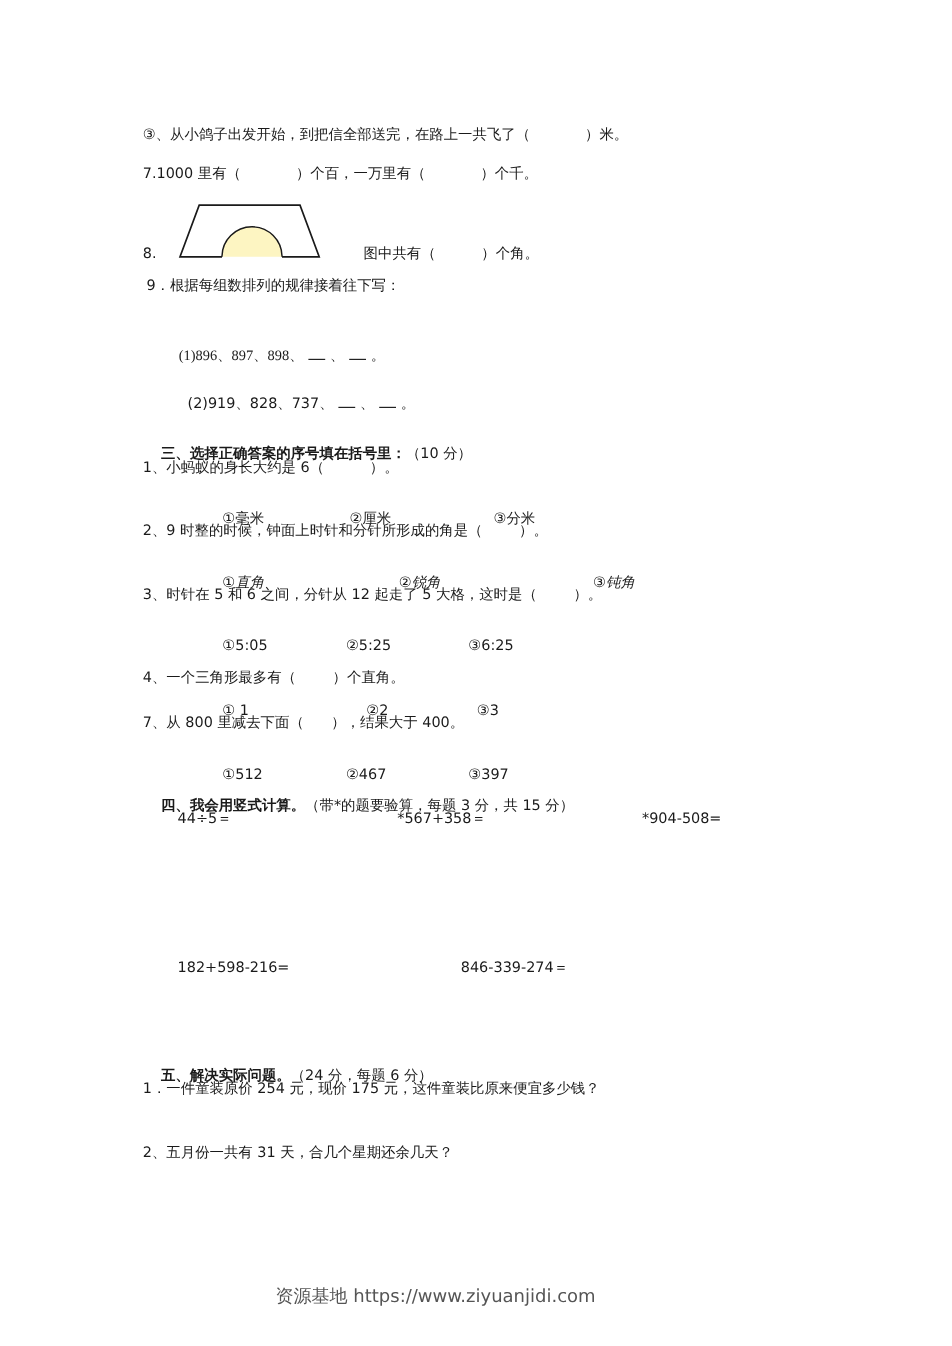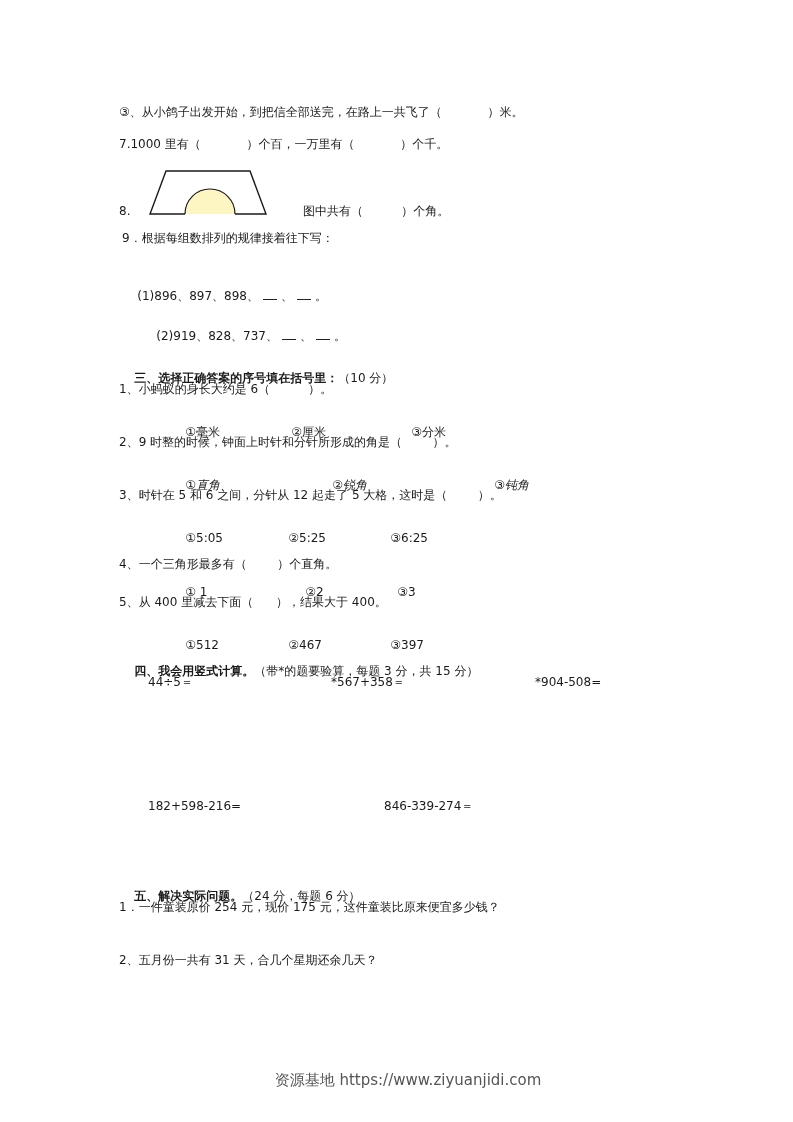--- a/index.html
+++ b/index.html
@@ -12,21 +12,21 @@
     position: absolute; left: 0; white-space: pre;
     font-size: 12px; line-height: 16px;
   }
   .bold { font-weight: bold; }
   .blank {
     display: inline-block; border-bottom: 1px solid #222;
     width: 14px; height: 12px; vertical-align: baseline; margin: 0 4px;
   }
   .footer {
     position: absolute; left: 0; width: 726px; text-align: center;
-    top: 1071px; font-size: 15px; color: #555; font-family: "DejaVu Sans", sans-serif; padding-left: 45px;
+    top: 1071px; font-size: 15px; color: #555; font-family: "DejaVu Sans", sans-serif;
   }
   .fig {
     position: absolute; left: 148px; top: 166px;
   }
   .span { display: inline-block; margin-left: 36px; }
 </style>
 </head>
 <body>
 
 <div>
@@ -37,21 +37,21 @@
   <div class="line" style="left:119px; top:203px;">8.</div>
   <svg class="fig" width="122" height="52" viewBox="0 0 122 52">
     <path d="M37,48 A25,25 0 0 1 87,48 Z" fill="#fdf5c2" stroke="none"></path>
     <path d="M37,48 A25,25 0 0 1 87,48" fill="none" stroke="#1a1a1a" stroke-width="1.2"></path>
     <polyline points="37,48 2,48 18,5 102,5 118,48 87,48" fill="none" stroke="#1a1a1a" stroke-width="1.4"></polyline>
   </svg>
   <div class="line" style="left:303px; top:203px;text-align:center;">图中共有（          ）个角。</div>
 
   <div class="line" style="left:122px; top:230px;">9．根据每组数排列的规律接着往下写：</div>
 
-  <div class="line" style="left:122px; top:271px;">
+  <div class="line" style="left:137px; top:271px;font-family:Liberation Serif, serif;">
     <span>(1)896、897、898、</span><span class="blank"></span><span>、</span><span class="blank"></span><span>。</span>
   </div>
   <div class="line" style="left:141px; top:311px;">
     <span>(2)919、828、737、</span><span class="blank"></span><span>、</span><span class="blank"></span><span>。</span>
   </div>
 
   <div class="line" style="left:119px; top:354px;">
     <span class="bold">三、选择正确答案的序号填在括号里：</span><span>（10 分）</span>
   </div>
 
@@ -68,21 +68,21 @@
   <div class="line" style="left:119px; top:487px;">3、时针在 5 和 6 之间，分针从 12 起走了 5 大格，这时是（        ）。</div>
   <div class="line" style="left:134px; top:514px;">
     <span class="span" style="width:67px">①5:05</span><span class="span" style="width:66px">②5:25</span><span class="span">③6:25</span>
   </div>
 
   <div class="line" style="left:119px; top:541px;margin-top:15px;">4、一个三角形最多有（        ）个直角。</div>
   <div class="line" style="left:134px; top:568px;">
     <span class="span" style="width:84px">① 1</span><span class="span" style="width:56px">②2</span><span class="span">③3</span>
   </div>
 
-  <div class="line" style="left:119px; top:594px;">5、从 400 里减去下面（      ），结果大于 400。</div>
+  <div class="line" style="left:119px; top:594px;">7、从 800 里减去下面（      ），结果大于 400。</div>
   <div class="line" style="left:134px; top:621px;">
     <span class="span" style="width:67px">①512</span><span class="span" style="width:66px">②467</span><span class="span">③397</span>
   </div>
 
   <div class="line" style="left:119px; top:647px;">
     <span class="bold">四、我会用竖式计算。</span><span>（带*的题要验算，每题 3 分，共 15 分）</span>
   </div>
   <div class="line" style="left:148px; top:674px;">44÷5＝</div>
   <div class="line" style="left:331px; top:674px;">*567+358＝</div>
   <div class="line" style="left:535px; top:674px;">*904-508=</div>

